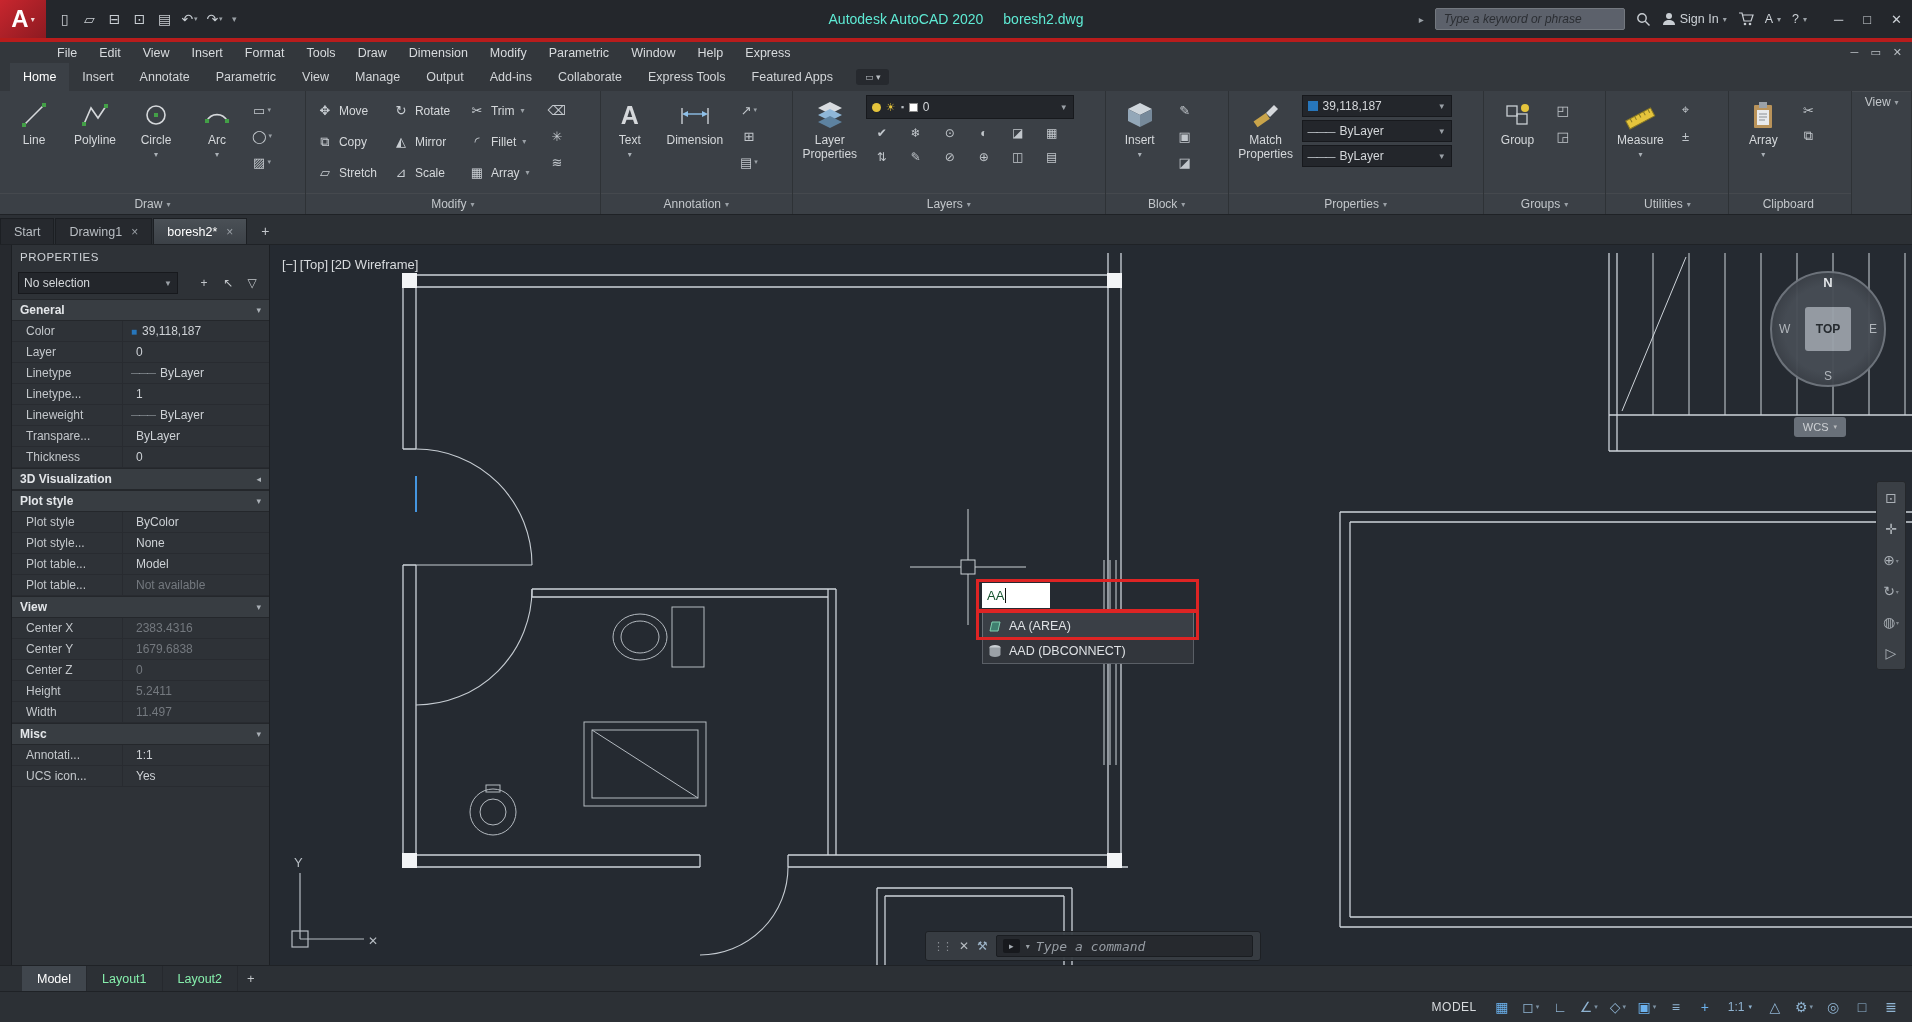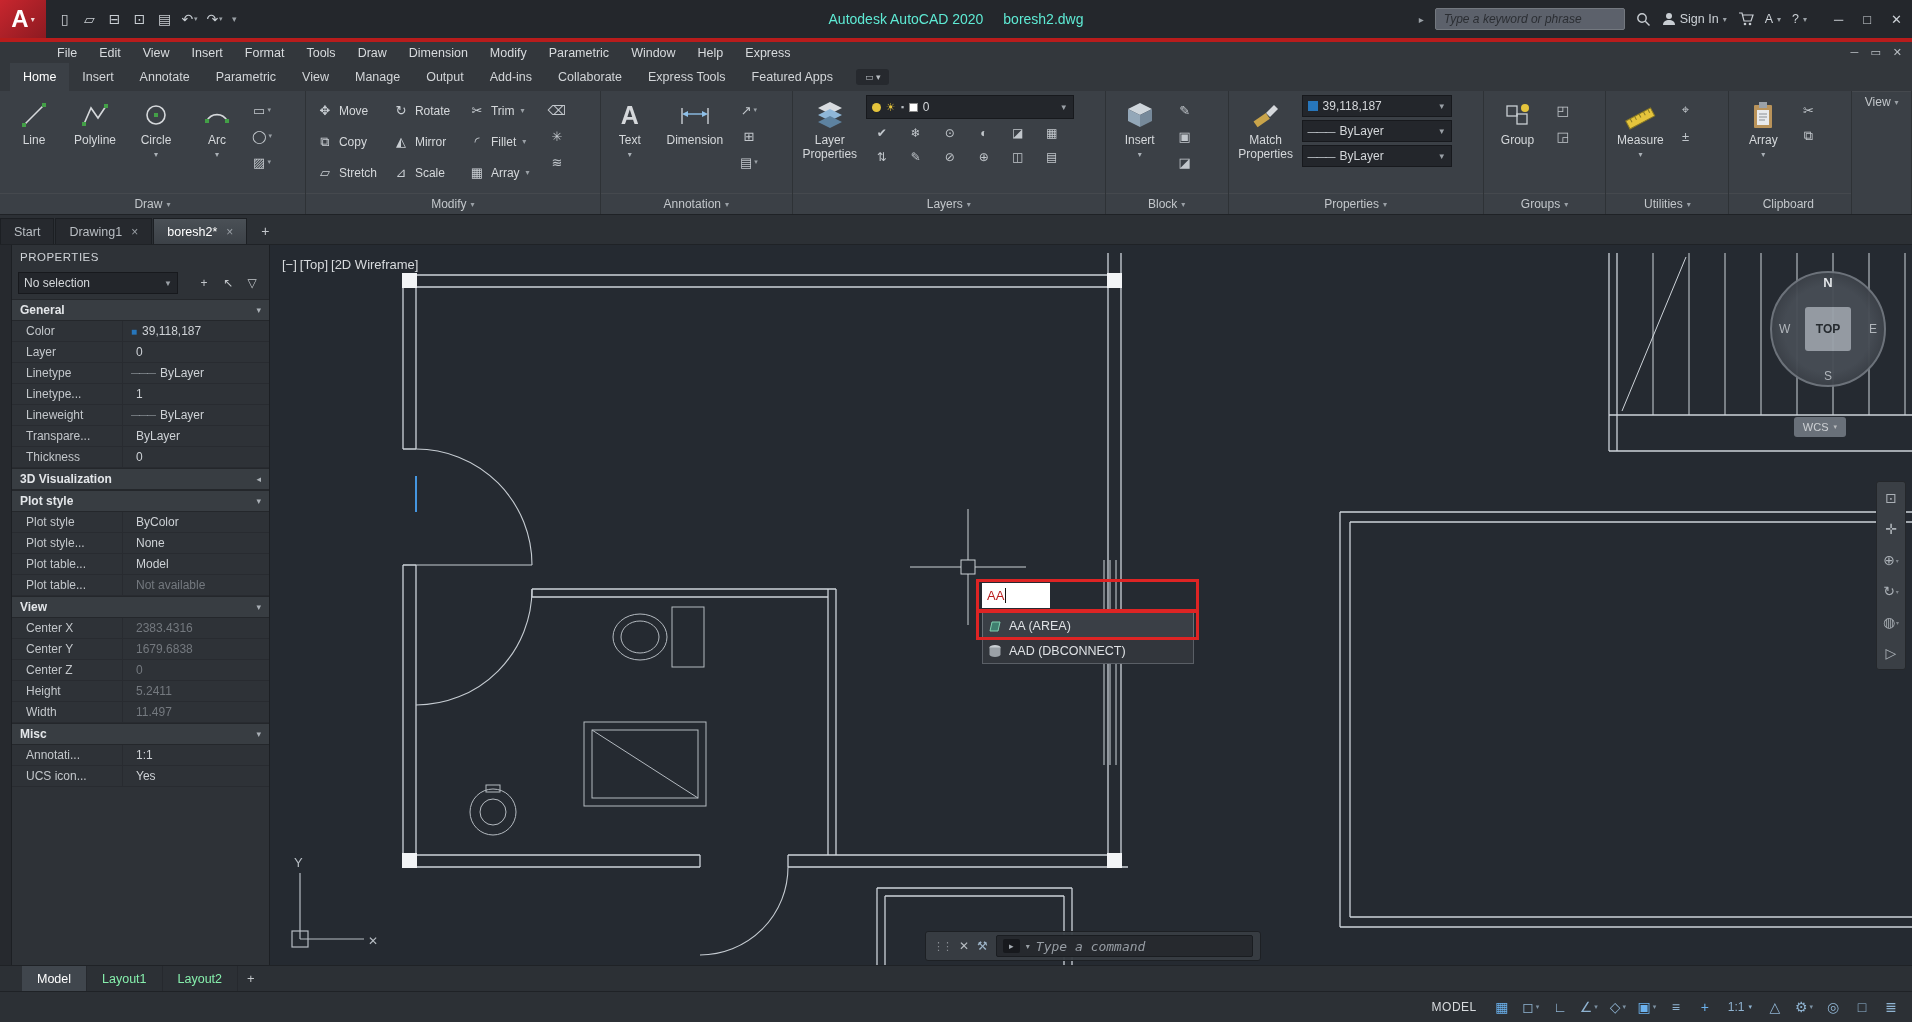--- a/index.html
+++ b/index.html
@@ -108,21 +108,21 @@
 .ce{position:absolute;right:7px;top:50%;transform:translateY(-50%);color:#b9bec3;font-size:12px}
 .cs{position:absolute;bottom:2px;left:50%;transform:translateX(-50%);color:#b9bec3;font-size:12px}
 .wcs{position:absolute;right:66px;top:172px;height:20px;padding:0 9px;background:#767d86;border-radius:3px;color:#e9ecef;font-size:11px;display:flex;align-items:center;gap:5px;opacity:.85}
 .wcs .dd{font-size:7px;color:#d2d5d8}
 .navbar{position:absolute;right:6px;top:236px;width:30px;background:#3a3f45;border:1px solid #24272b;border-radius:3px;display:flex;flex-direction:column;align-items:center;padding:4px 0;gap:7px}
 .nbtn{width:24px;height:24px;display:flex;align-items:center;justify-content:center;color:#aab0b6;font-size:14px}
 .nbtn.caret::after{content:"▾";font-size:6px;color:#80868c;margin-left:1px}
 
 
 .popup{position:absolute;left:712px;top:338px;width:212px;font-size:12.5px}
-.ac-input{width:68px;height:25px;background:#fff;color:#b91c1c;display:flex;align-items:center;padding-left:5px;font-size:13px}
+.ac-input{width:68px;height:25px;background:#fff;color:#14532d;display:flex;align-items:center;padding-left:5px;font-size:13px}
 .cbar{width:1px;height:15px;background:#111;margin-left:1px}
 .ac-list{margin-top:4px;border:1px solid #5a5f66;background:#32363c}
 .acrow{height:25px;display:flex;align-items:center;gap:7px;padding-left:5px;color:#dfe2e5}
 .acrow.sel{background:#3a3f46;outline:1px solid #6a7077}
 .red{position:absolute;border:3px solid #de2424;pointer-events:none}
 .r1{left:-6px;top:-4px;width:223px;height:34px}
 .r2{left:-6px;top:26px;width:223px;height:31px}
 
 
 .cmdbar{position:absolute;left:655px;top:686px;width:336px;height:30px;background:rgba(56,61,67,.95);border:1px solid #1d2024;border-radius:3px;display:flex;align-items:center;padding:0 7px;gap:8px}

